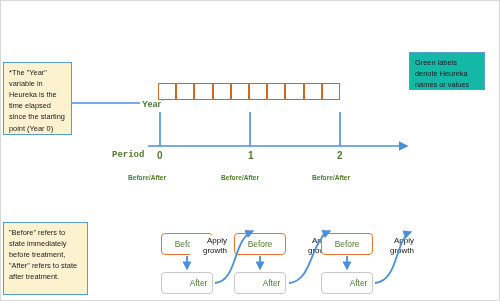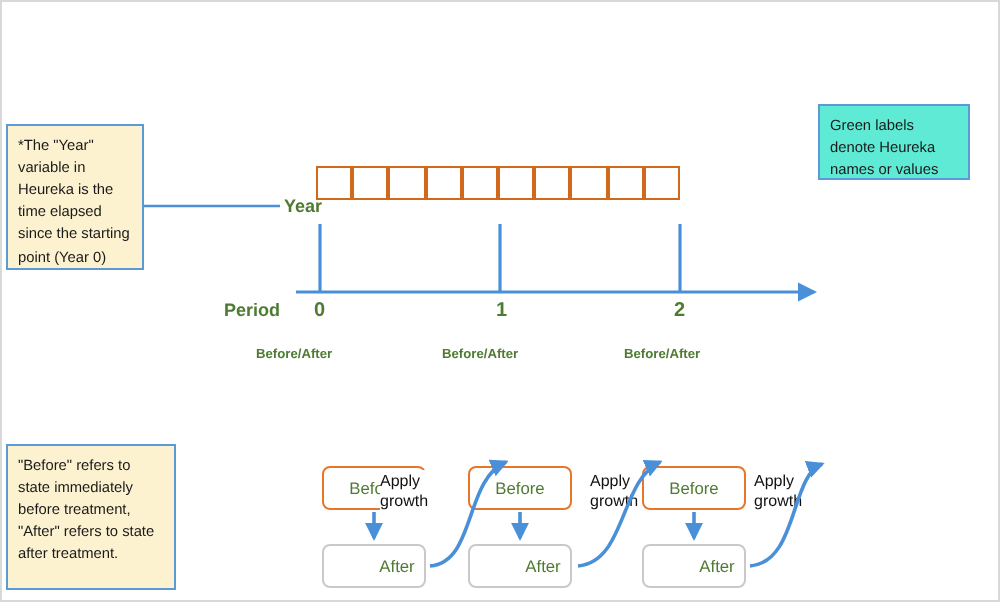--- a/index.html
+++ b/index.html
@@ -37,41 +37,42 @@
     left: 3px;
     top: 222px;
     width: 85px;
     height: 73px;
   }
   #note-green {
     left: 409px;
     top: 52px;
     width: 76px;
     height: 38px;
-    background: #5eead4;
+    background: #14b8a6;
   }
   .green-label {
     position: absolute;
     color: #4e7b31;
     font-weight: bold;
     font-size: 8px;
     white-space: nowrap;
   }
   #label-year {
     left: 142px;
     top: 97px;
     font-size: 9px;
   }
   #label-year sup {
     font-size: 7px;
   }
   #label-period {
     left: 112px;
     top: 150px;
     font-size: 9px;
+    font-family: Liberation Mono, monospace;
   }
   .tick-num {
     position: absolute;
     color: #4e7b31;
     font-weight: bold;
     font-size: 10px;
   }
   .ba-label {
     position: absolute;
     color: #4e7b31;
@@ -114,21 +115,21 @@
   .flow-after {
     border: 1.3px solid #c9c9c9;
     padding-left: 23px;
   }
   .growth-box {
     position: absolute;
     background: #ffffff;
     font-size: 8px;
     color: #111111;
     line-height: 1.25;
-    text-align: left;
+    text-align: right;
     width: 37px;
     padding-top: 1px;
     box-sizing: border-box;
   }
   .frame {
     position: absolute;
     left: 0; top: 0;
     width: 500px; height: 301px;
     border: 1px solid #d8d8d8;
     box-sizing: border-box;

